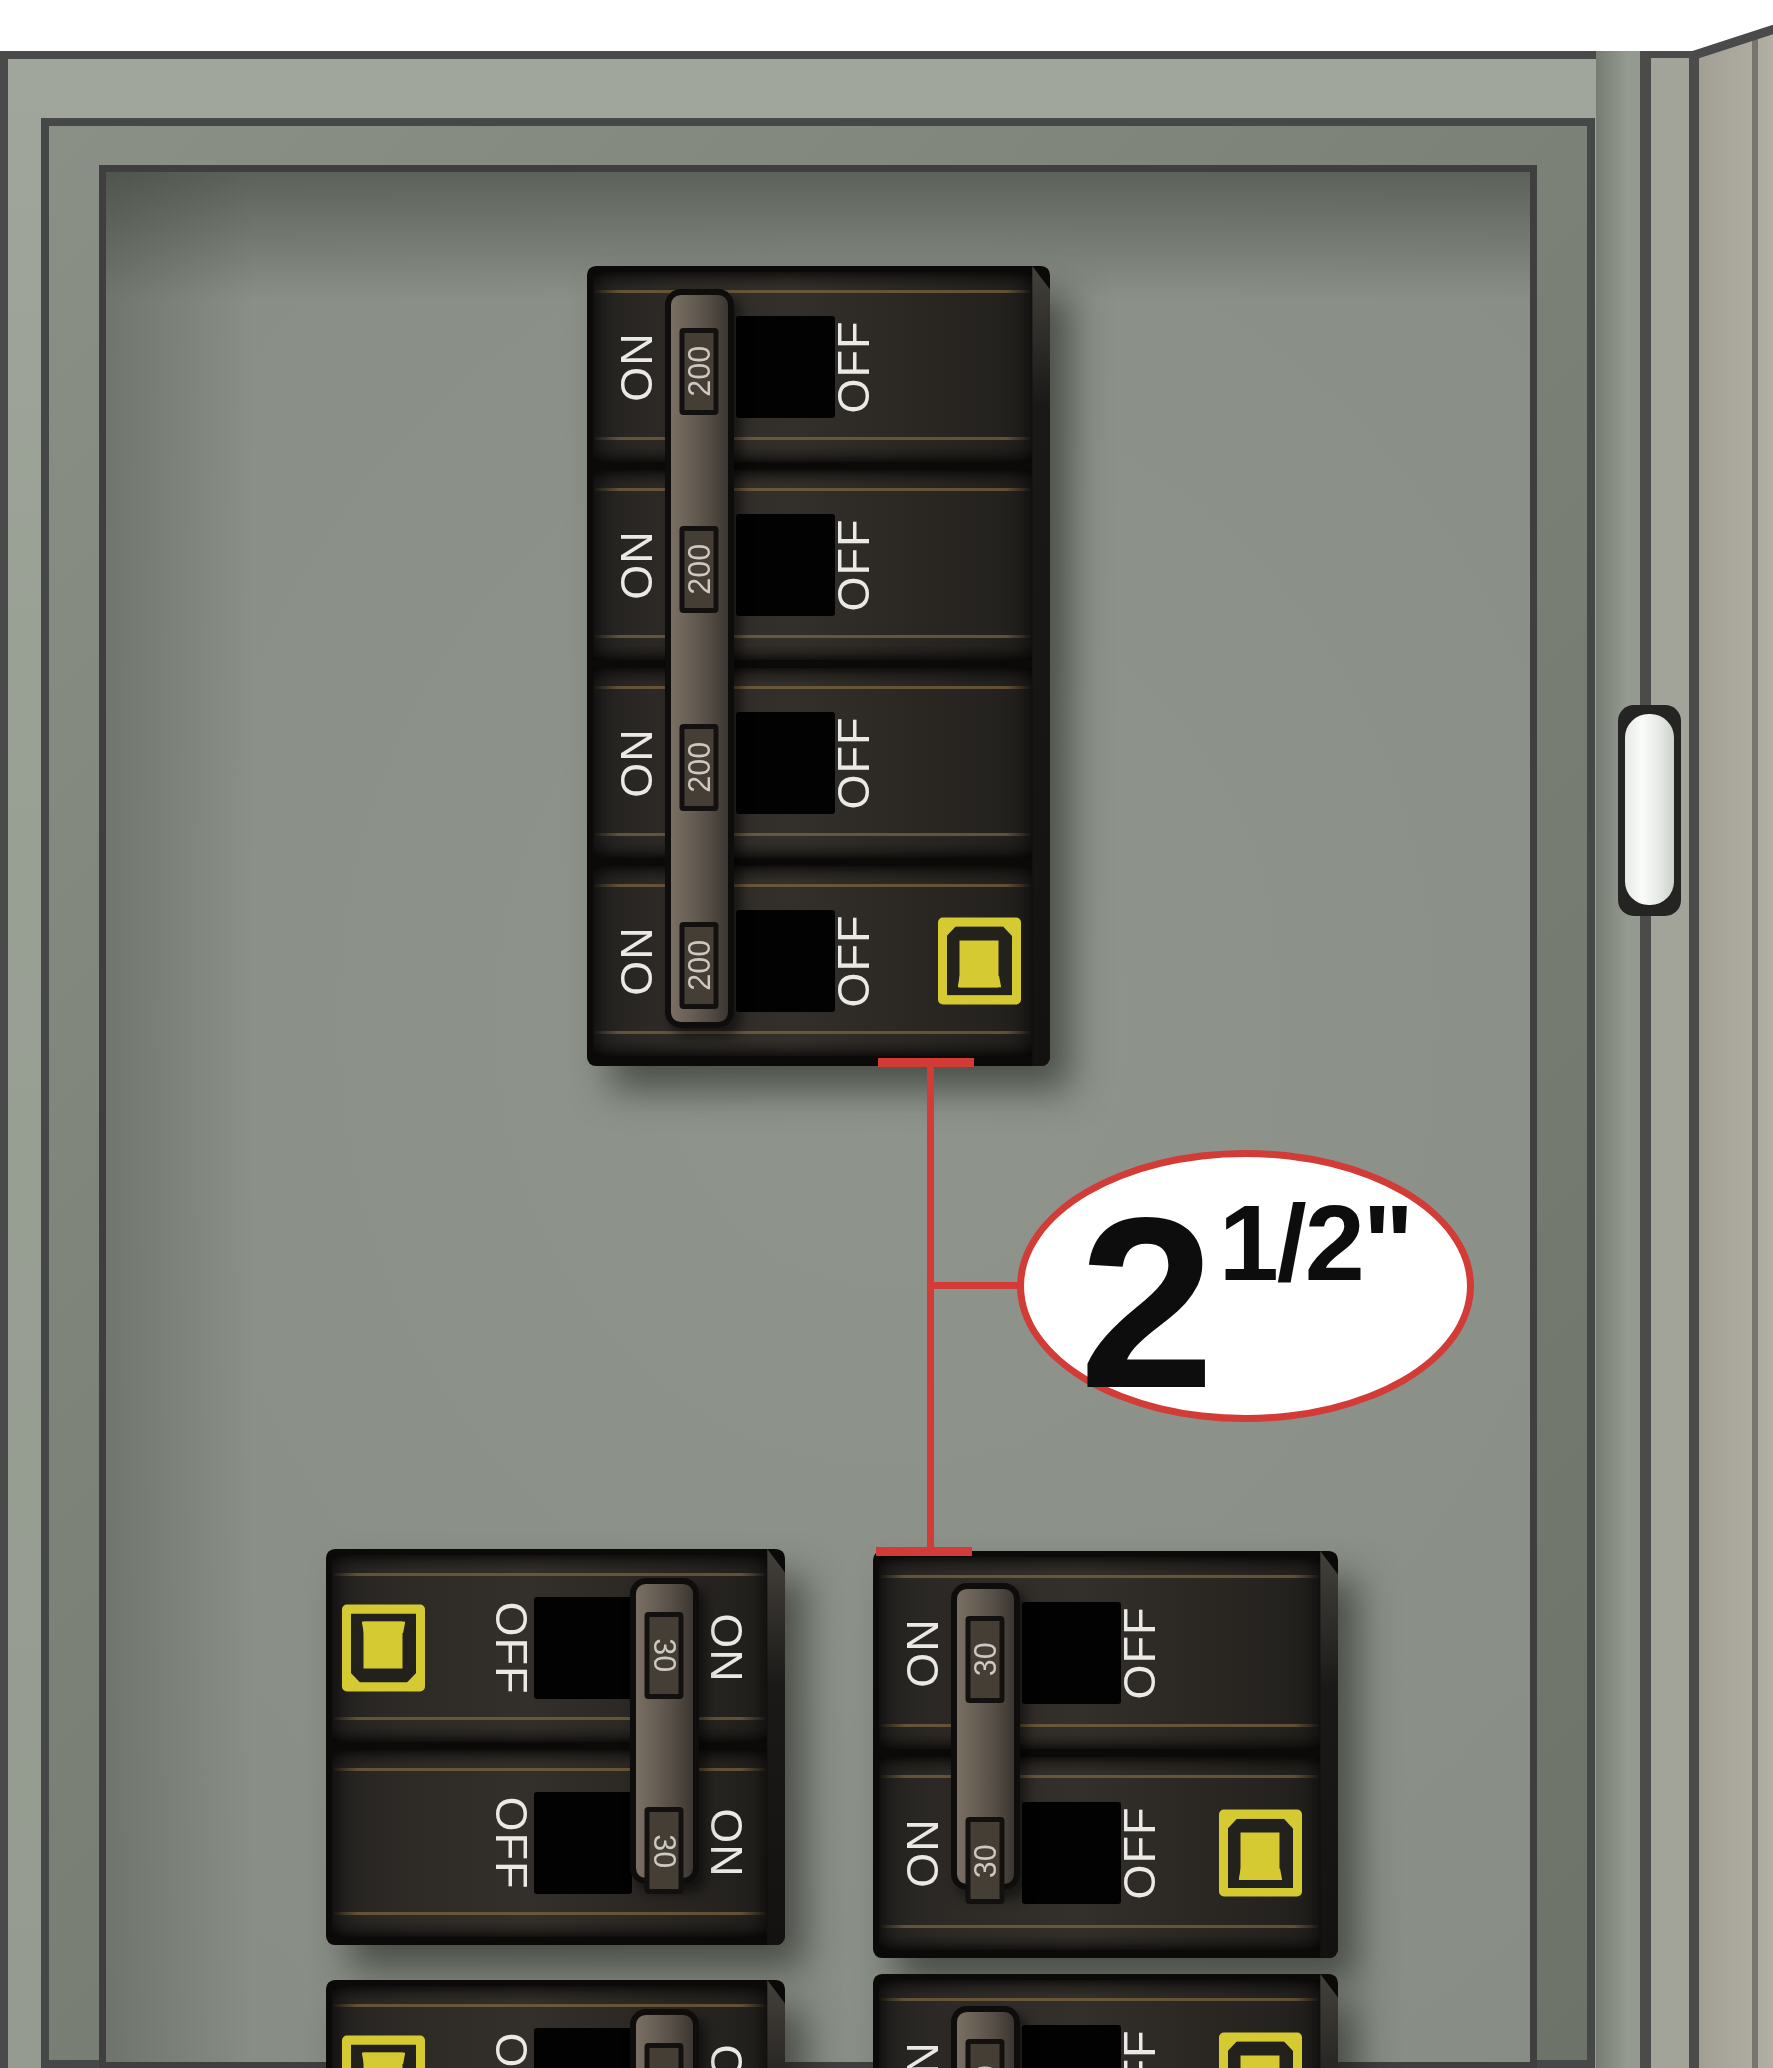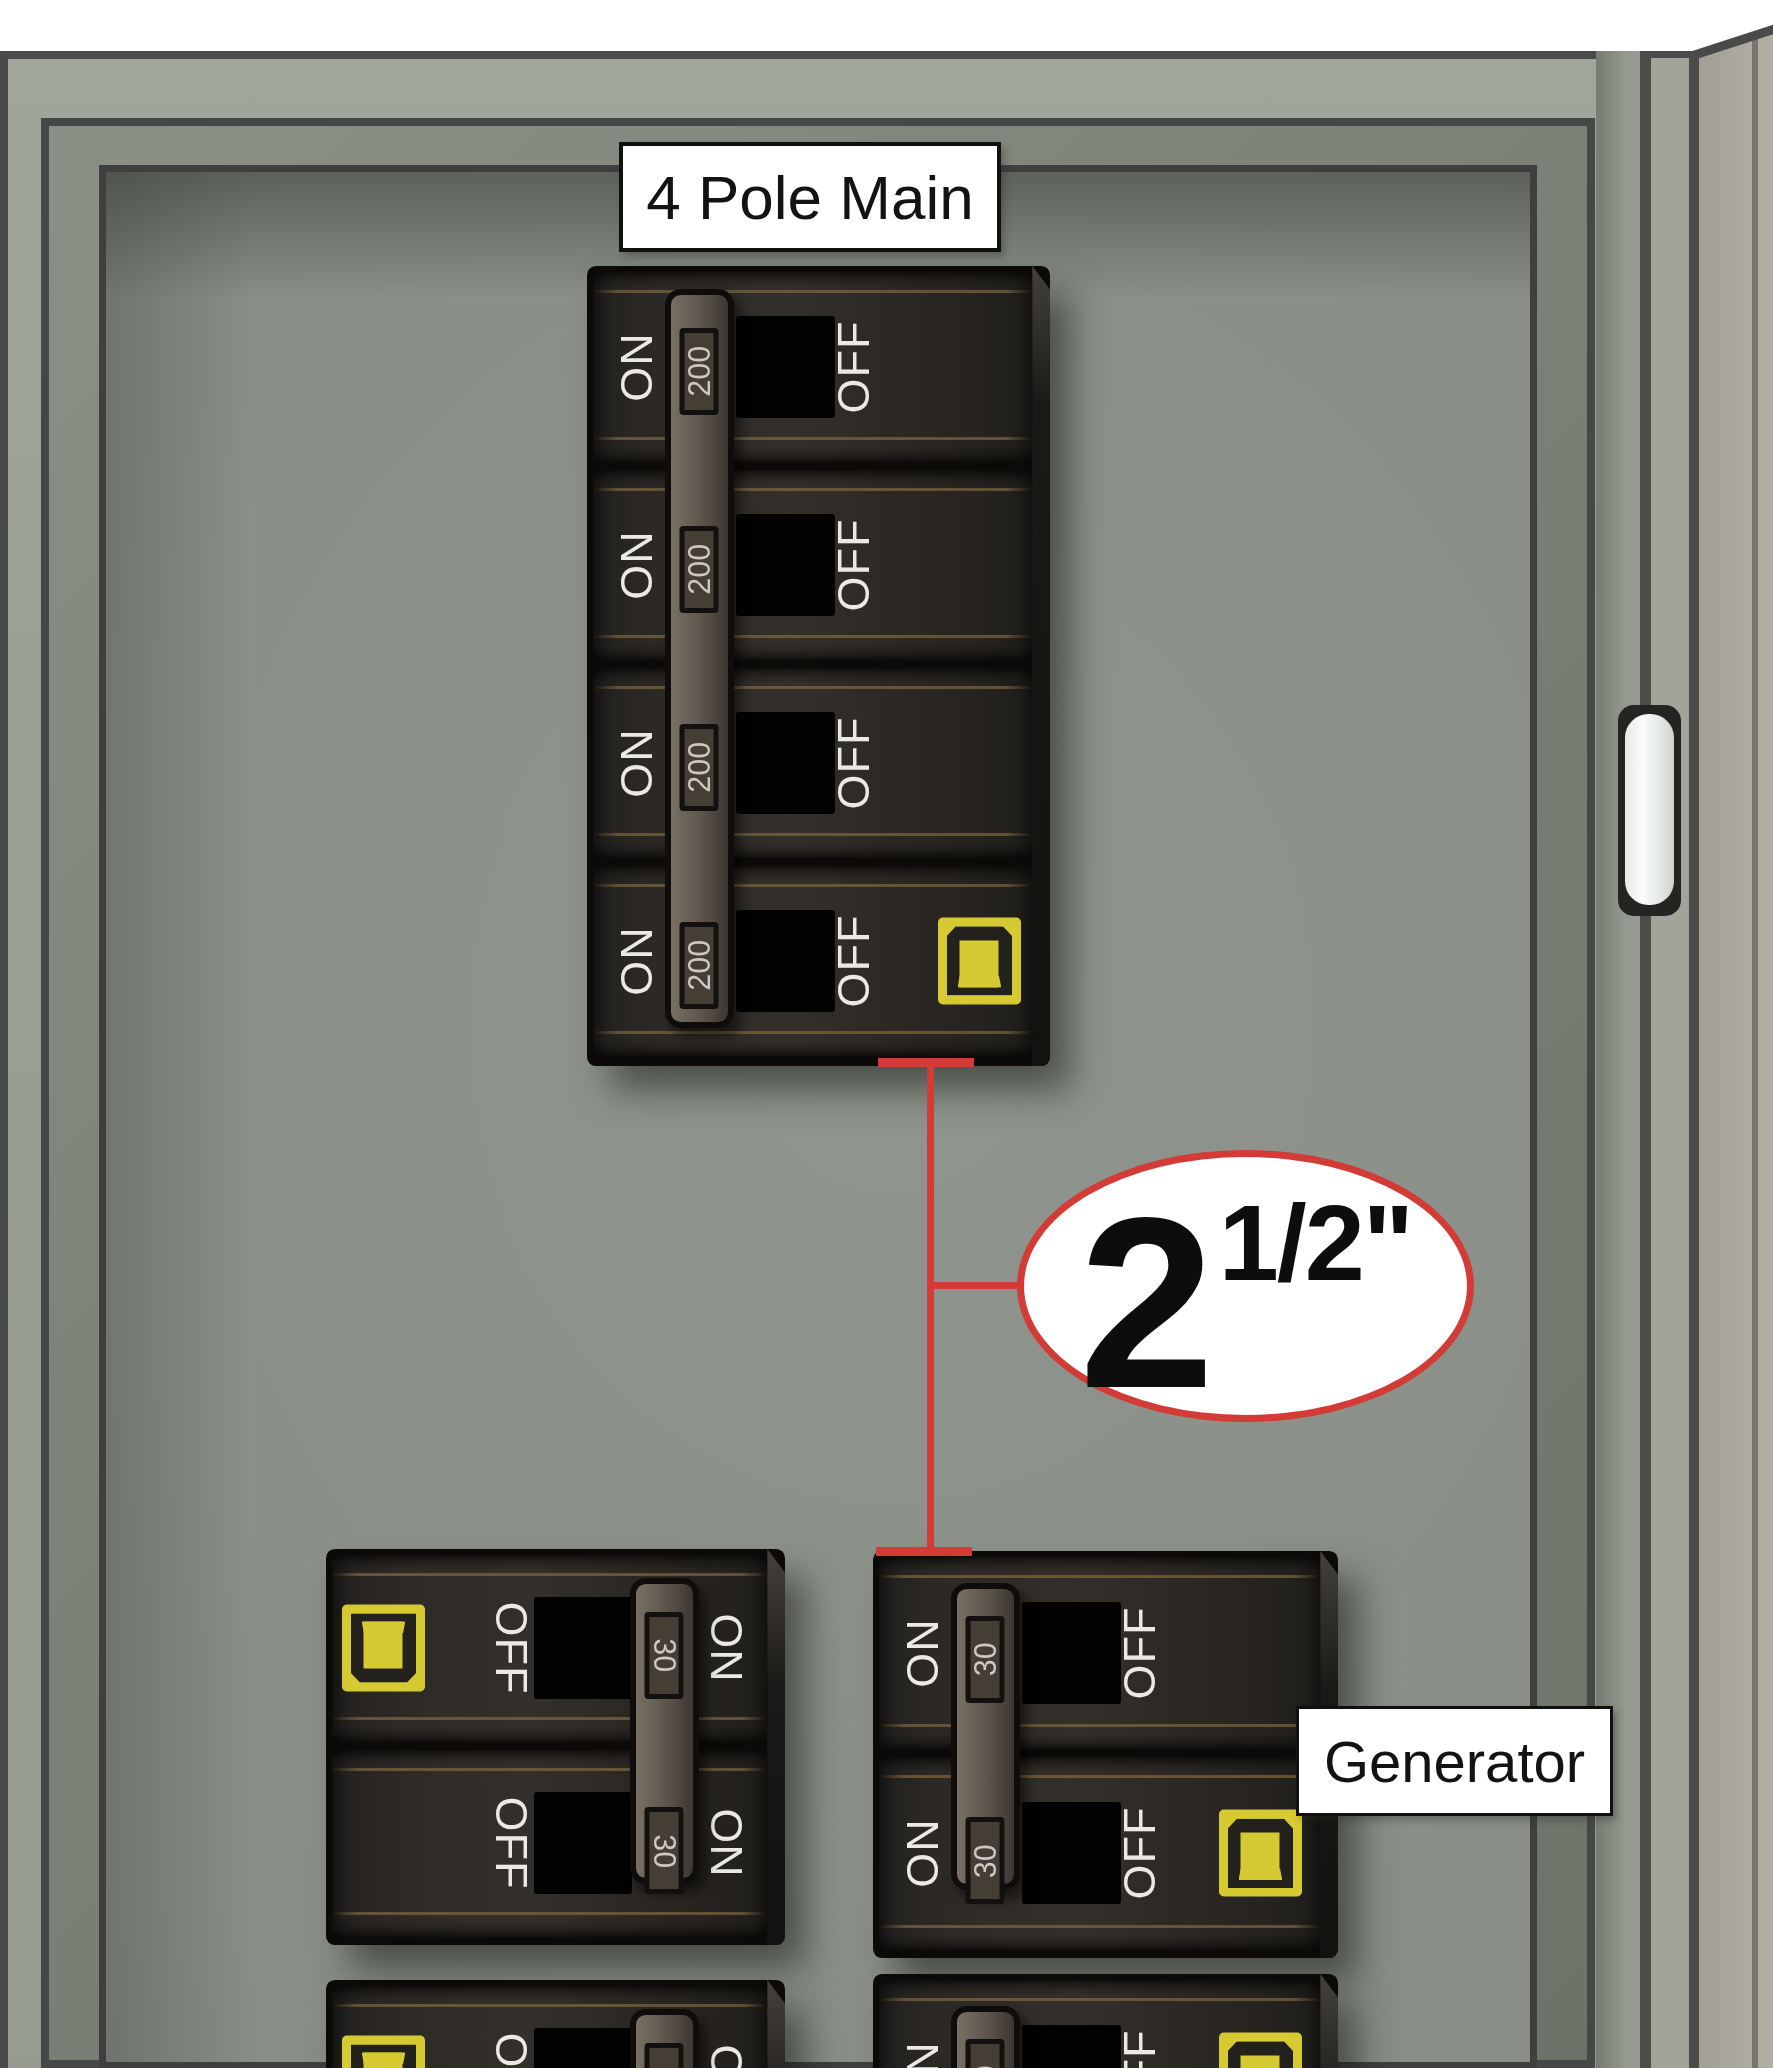--- a/index.html
+++ b/index.html
@@ -278,21 +278,15 @@
   <div class="red" style="left:878px;top:1058px;width:96px;height:8.9px;"></div>
   <div class="red" style="left:927px;top:1066px;width:6.9px;height:486px;"></div>
   <div class="red" style="left:876px;top:1547px;width:96px;height:8.9px;"></div>
   <div class="red" style="left:931px;top:1282px;width:89px;height:6.9px;"></div>
 
   <div class="callout">
     <span class="c-big">2</span>
     <span class="c-sup">1/2"</span>
   </div>
 
-  <div class="label-box" style="left:619px;top:142px;width:382px;height:110px;font-size:62px;">
-    <span>4 Pole Main</span>
-  </div>
-  <div class="label-box" style="left:1296px;top:1706px;width:317px;height:110px;font-size:58px;border-width:3.9px;">
-    <span>Generator</span>
-  </div>
 
 </div>
 
 
 </body></html>

